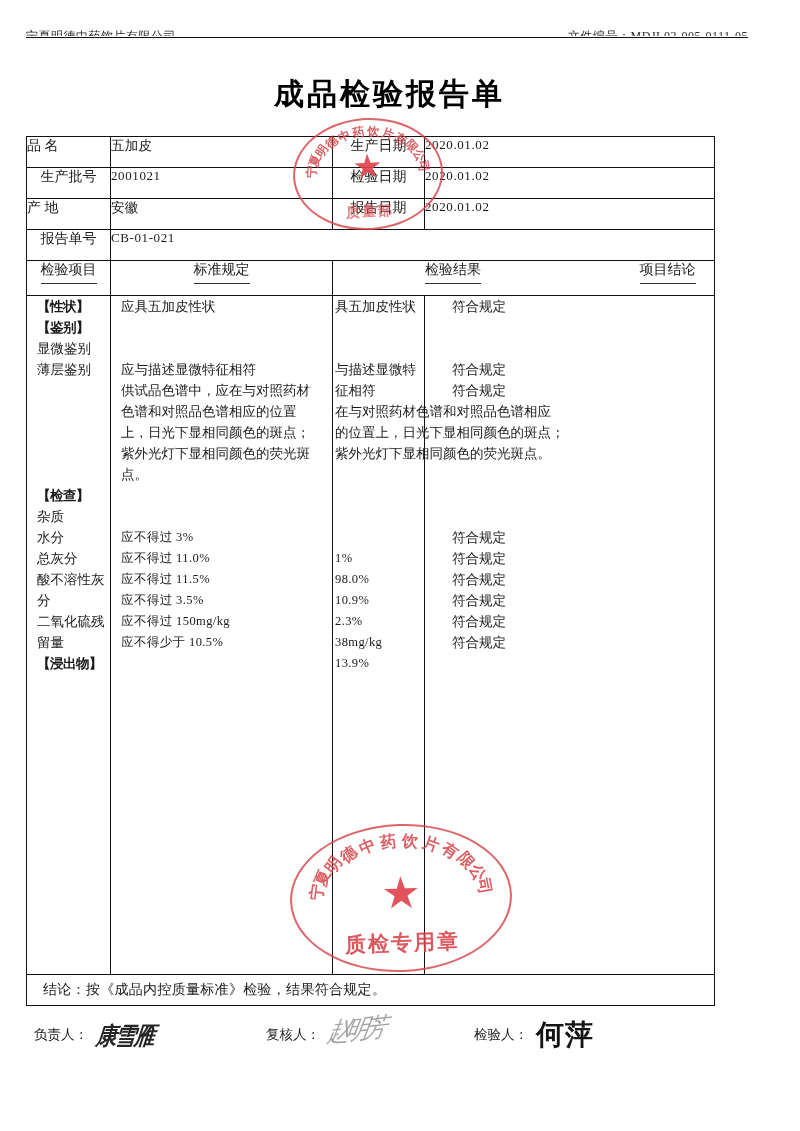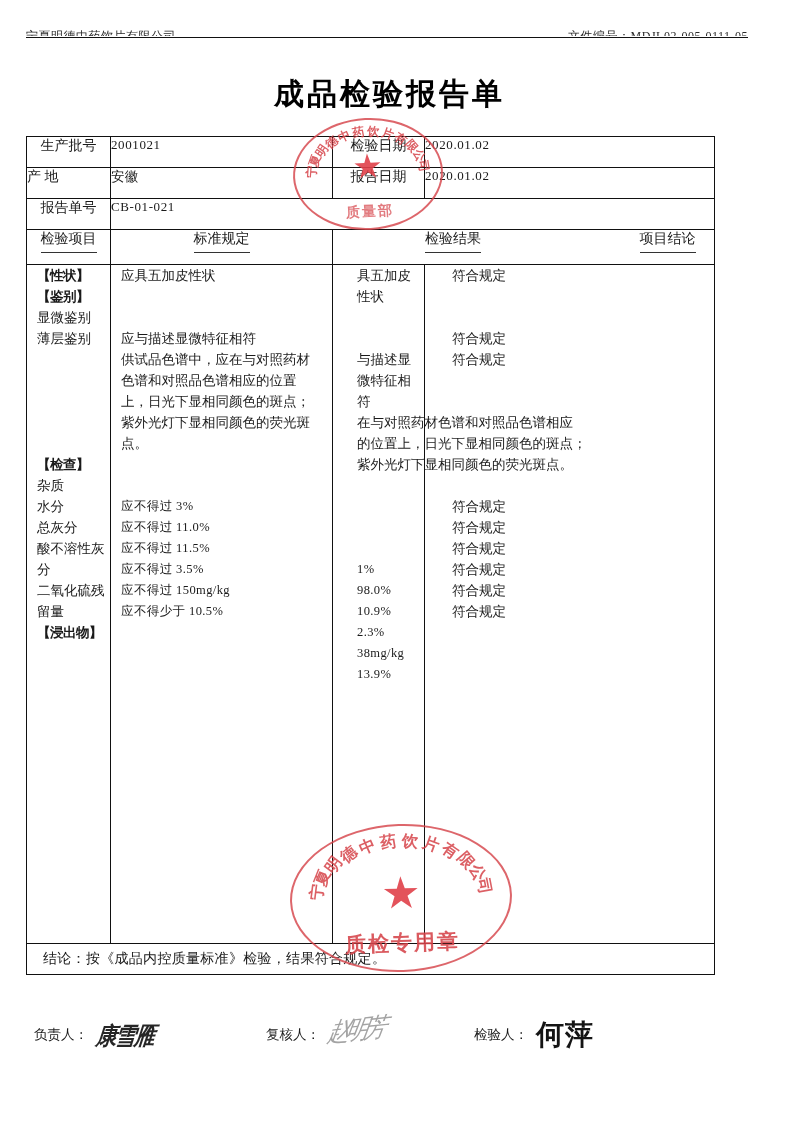--- a/index.html
+++ b/index.html
@@ -116,21 +116,21 @@
   
   .body-cell {
     height: 678px;
     padding: 10px 6px 0 6px;
     font-size: 13.5px;
     line-height: 21px;
     vertical-align: top;
   }
   .body-cell.c-item { padding-left: 10px; }
   .body-cell.c-std  { padding-left: 10px; }
-  .body-cell.c-res  { padding-left: 24px; }
+  .body-cell.c-res  { padding-left: 2px; }
   .body-cell.c-concl{ padding-left: 27px; }
   .body-cell p { margin: 0; }
   .spacer-line { height: 21px; }
   .bracket { font-weight: bold; letter-spacing: -.5px; }
   .nowrap { white-space: nowrap; }
   .latin { font-size: 12.5px; letter-spacing: .4px; }
 
   
   .concl-row td {
     height: 30px;
@@ -277,20 +277,28 @@
 
 <table class="doc-table">
   <colgroup>
     <col style="width:84px">
     <col style="width:222px">
     <col style="width:92px">
     <col style="width:290px">
   </colgroup>
   <tbody>
 
+    <tr>
+      <td class="info-label">
+        <span class="lbl-spread">品        名</span>
+      </td>
+      <td class="info-value">五加皮</td>
+      <td class="info-label lbl-center">生产日期</td>
+      <td class="info-value num">2020.01.02</td>
+    </tr>
     <tr>
       <td class="info-label lbl-center">生产批号</td>
       <td class="info-value num">2001021</td>
       <td class="info-label lbl-center">检验日期</td>
       <td class="info-value num">2020.01.02</td>
     </tr>
     <tr>
       <td class="info-label">
         <span class="lbl-spread">产        地</span>
       </td>

